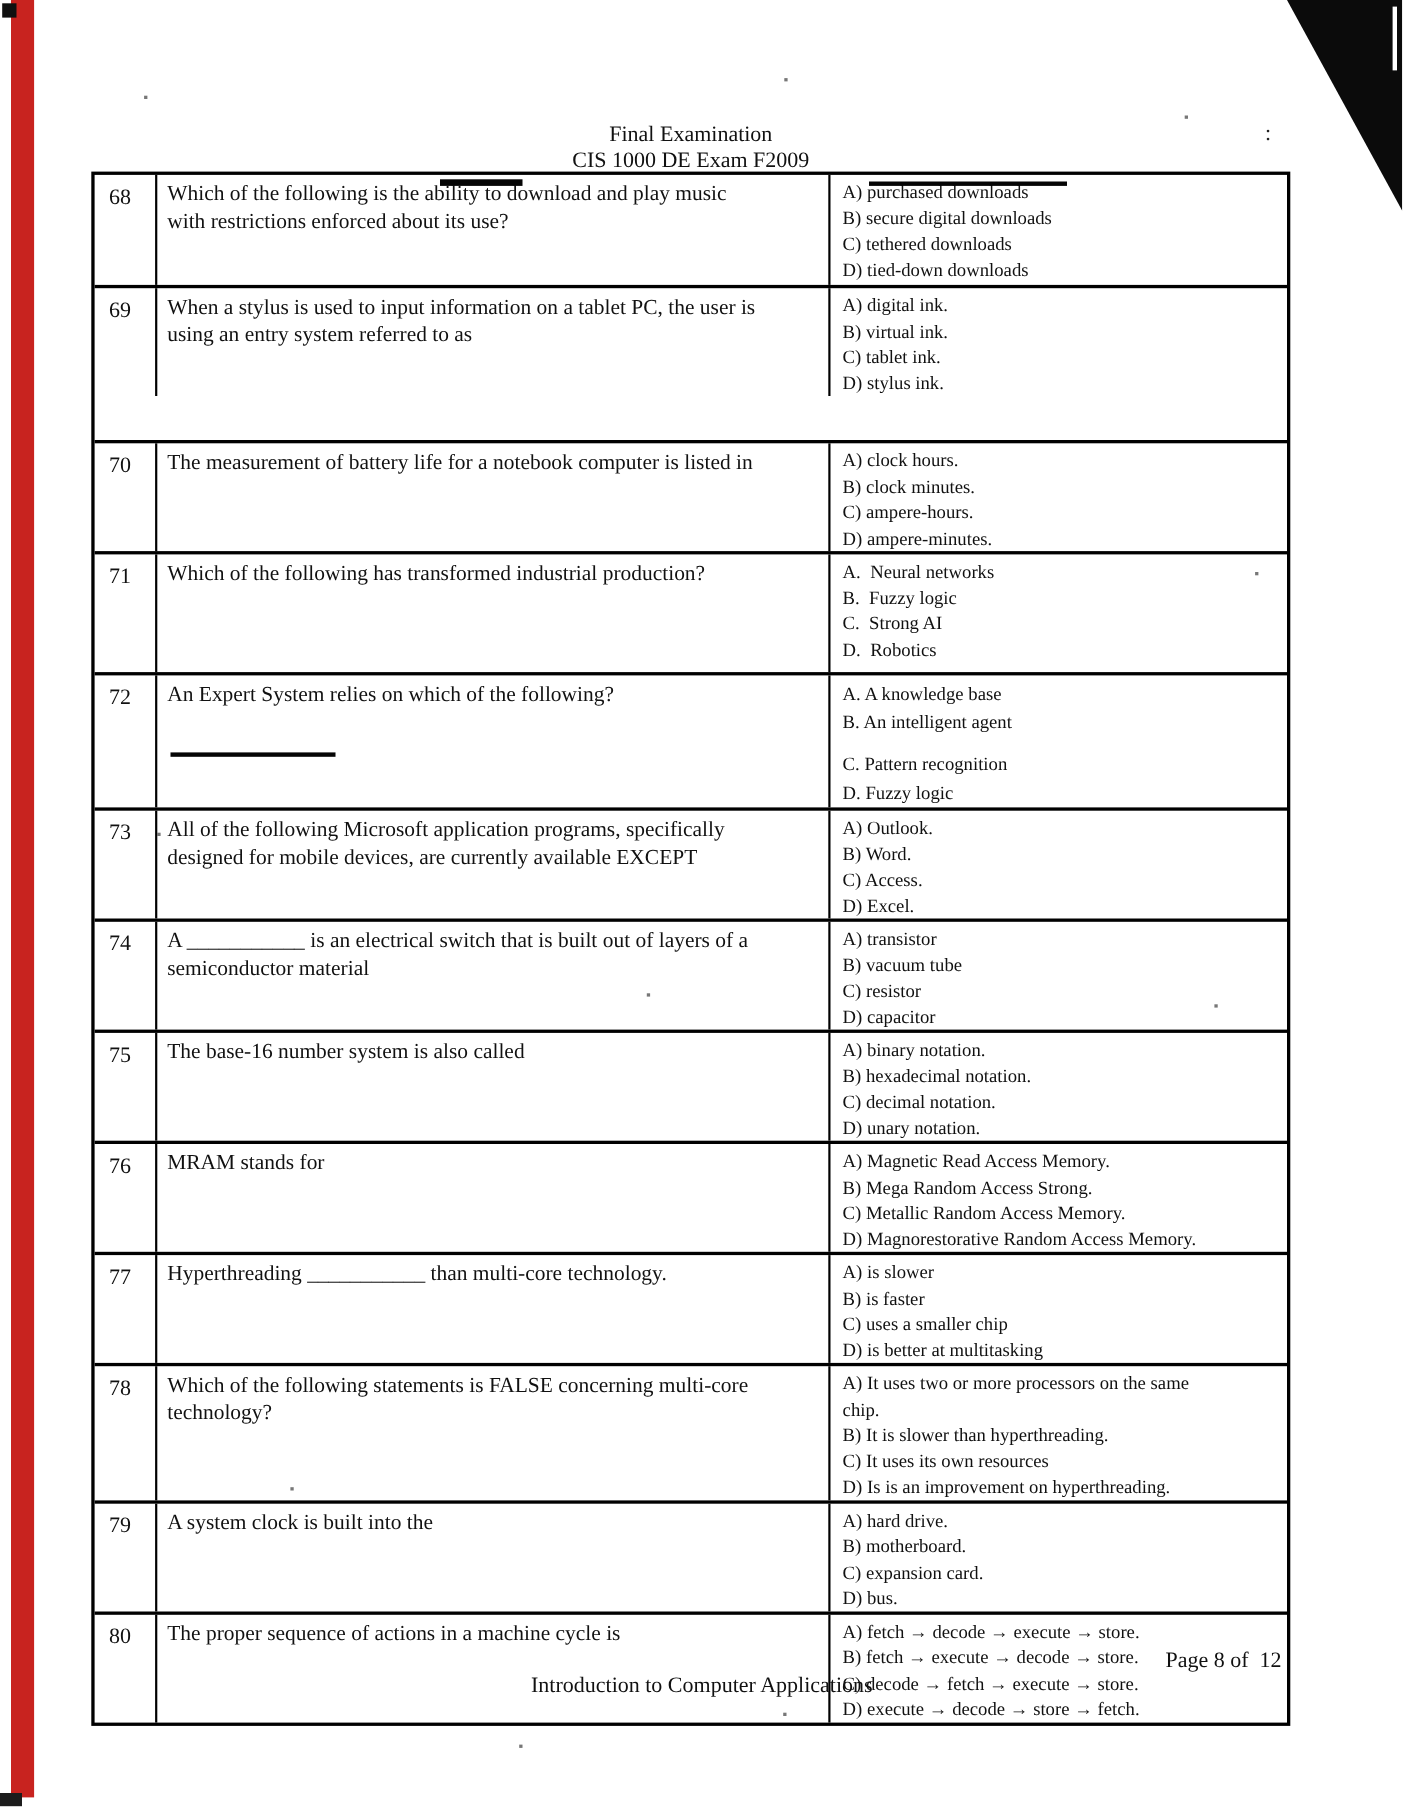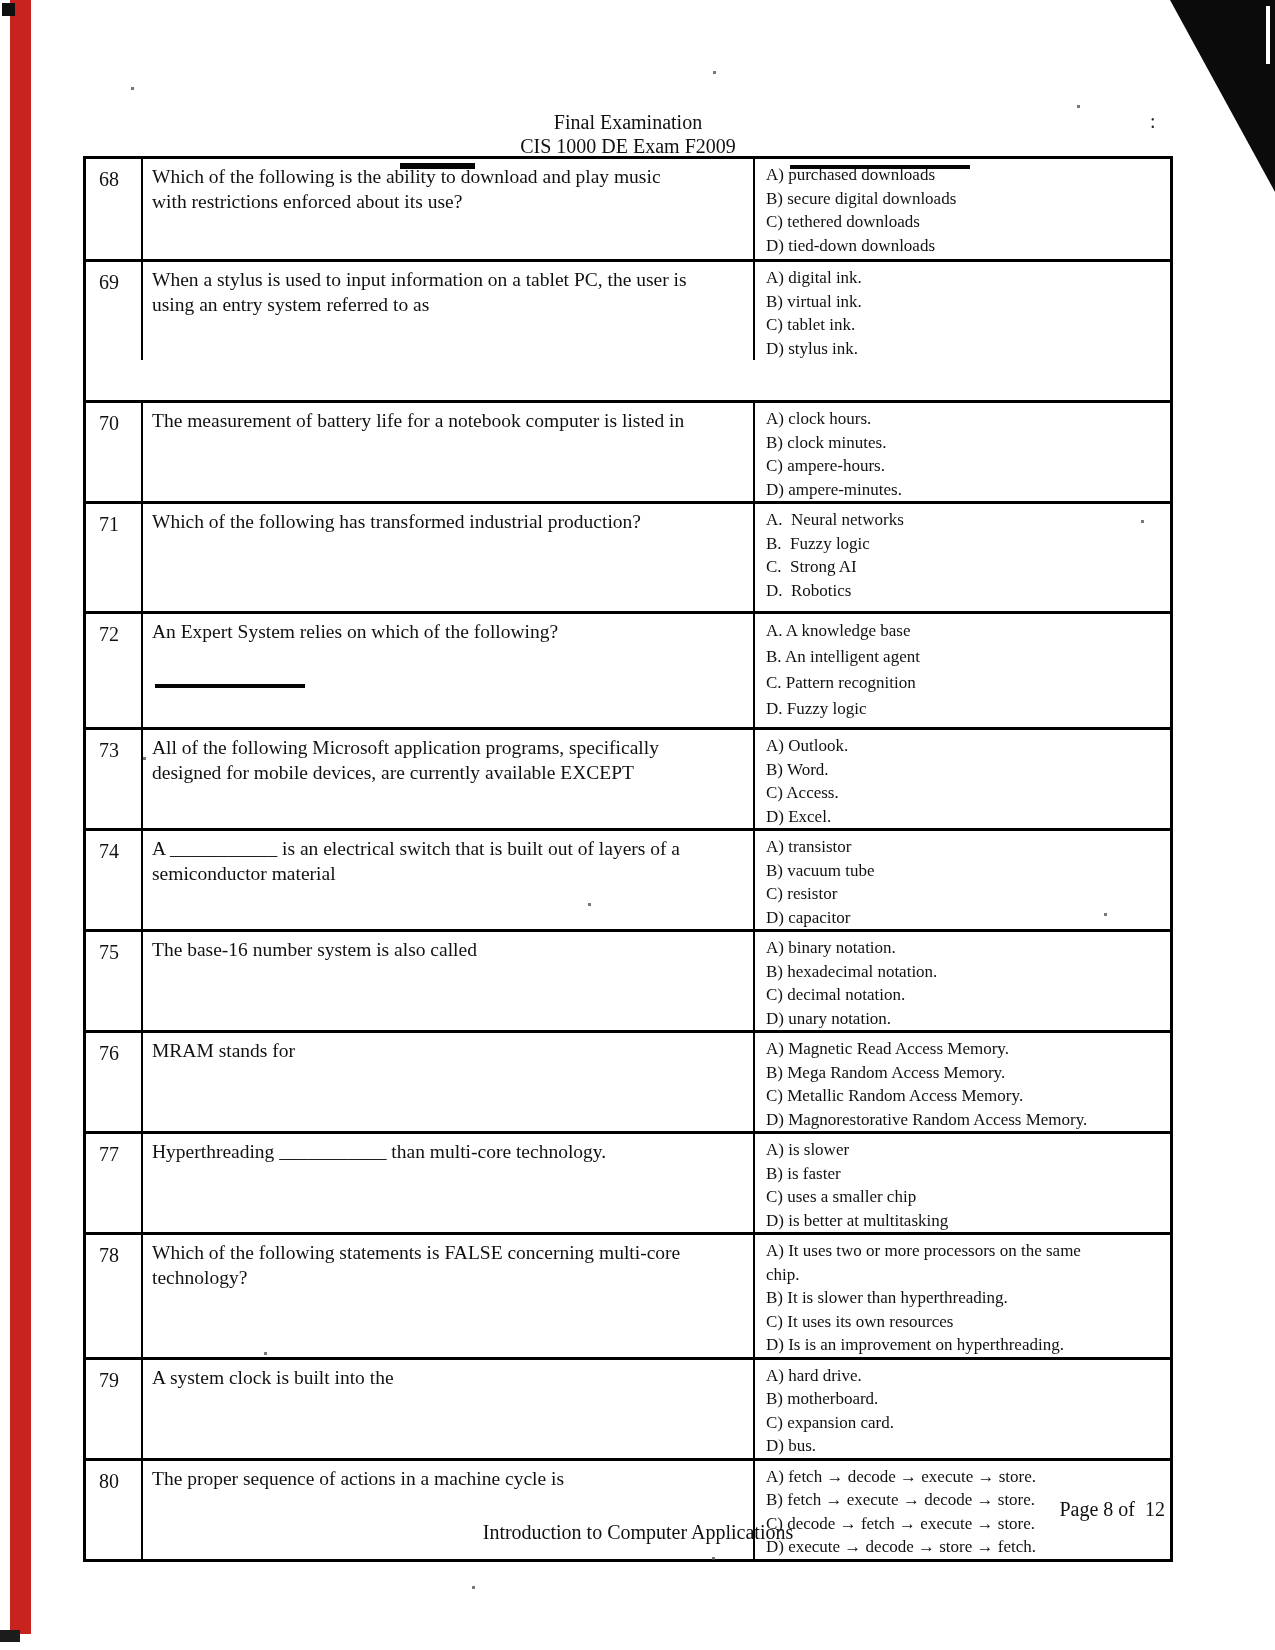--- a/index.html
+++ b/index.html
@@ -111,21 +111,21 @@
           <div class="opt">C.  Strong AI</div>
           <div class="opt">D.  Robotics</div>
         </div>
       </div>
       <div class="qrow" style="min-height: 116px;">
         <div class="cell num">72</div>
         <div class="cell question">An Expert System relies on which of the following?</div>
         <div class="cell options">
           <div class="opt" style="line-height: 26px;">A. A knowledge base</div>
           <div class="opt" style="line-height: 26px;">B. An intelligent agent</div>
-          <div class="opt" style="line-height: 26px;">C. Pattern recognition</div>
+          <div class="opt" style="line-height: 26px; margin-top: 12px;">C. Pattern recognition</div>
           <div class="opt" style="line-height: 26px;">D. Fuzzy logic</div>
         </div>
       </div>
       <div class="qrow" style="min-height: 99px;">
         <div class="cell num">73</div>
         <div class="cell question">All of the following Microsoft application programs, specifically
 designed for mobile devices, are currently available EXCEPT</div>
         <div class="cell options">
           <div class="opt">A) Outlook.</div>
           <div class="opt">B) Word.</div>
@@ -152,21 +152,21 @@
           <div class="opt">B) hexadecimal notation.</div>
           <div class="opt">C) decimal notation.</div>
           <div class="opt">D) unary notation.</div>
         </div>
       </div>
       <div class="qrow" style="min-height: 98px;">
         <div class="cell num">76</div>
         <div class="cell question">MRAM stands for</div>
         <div class="cell options">
           <div class="opt">A) Magnetic Read Access Memory.</div>
-          <div class="opt">B) Mega Random Access Memory.</div>
+          <div class="opt">B) Mega Random Access Strong.</div>
           <div class="opt">C) Metallic Random Access Memory.</div>
           <div class="opt">D) Magnorestorative Random Access Memory.</div>
         </div>
       </div>
       <div class="qrow" style="min-height: 98px;">
         <div class="cell num">77</div>
         <div class="cell question">Hyperthreading ___________ than multi-core technology.</div>
         <div class="cell options">
           <div class="opt">A) is slower</div>
           <div class="opt">B) is faster</div>

